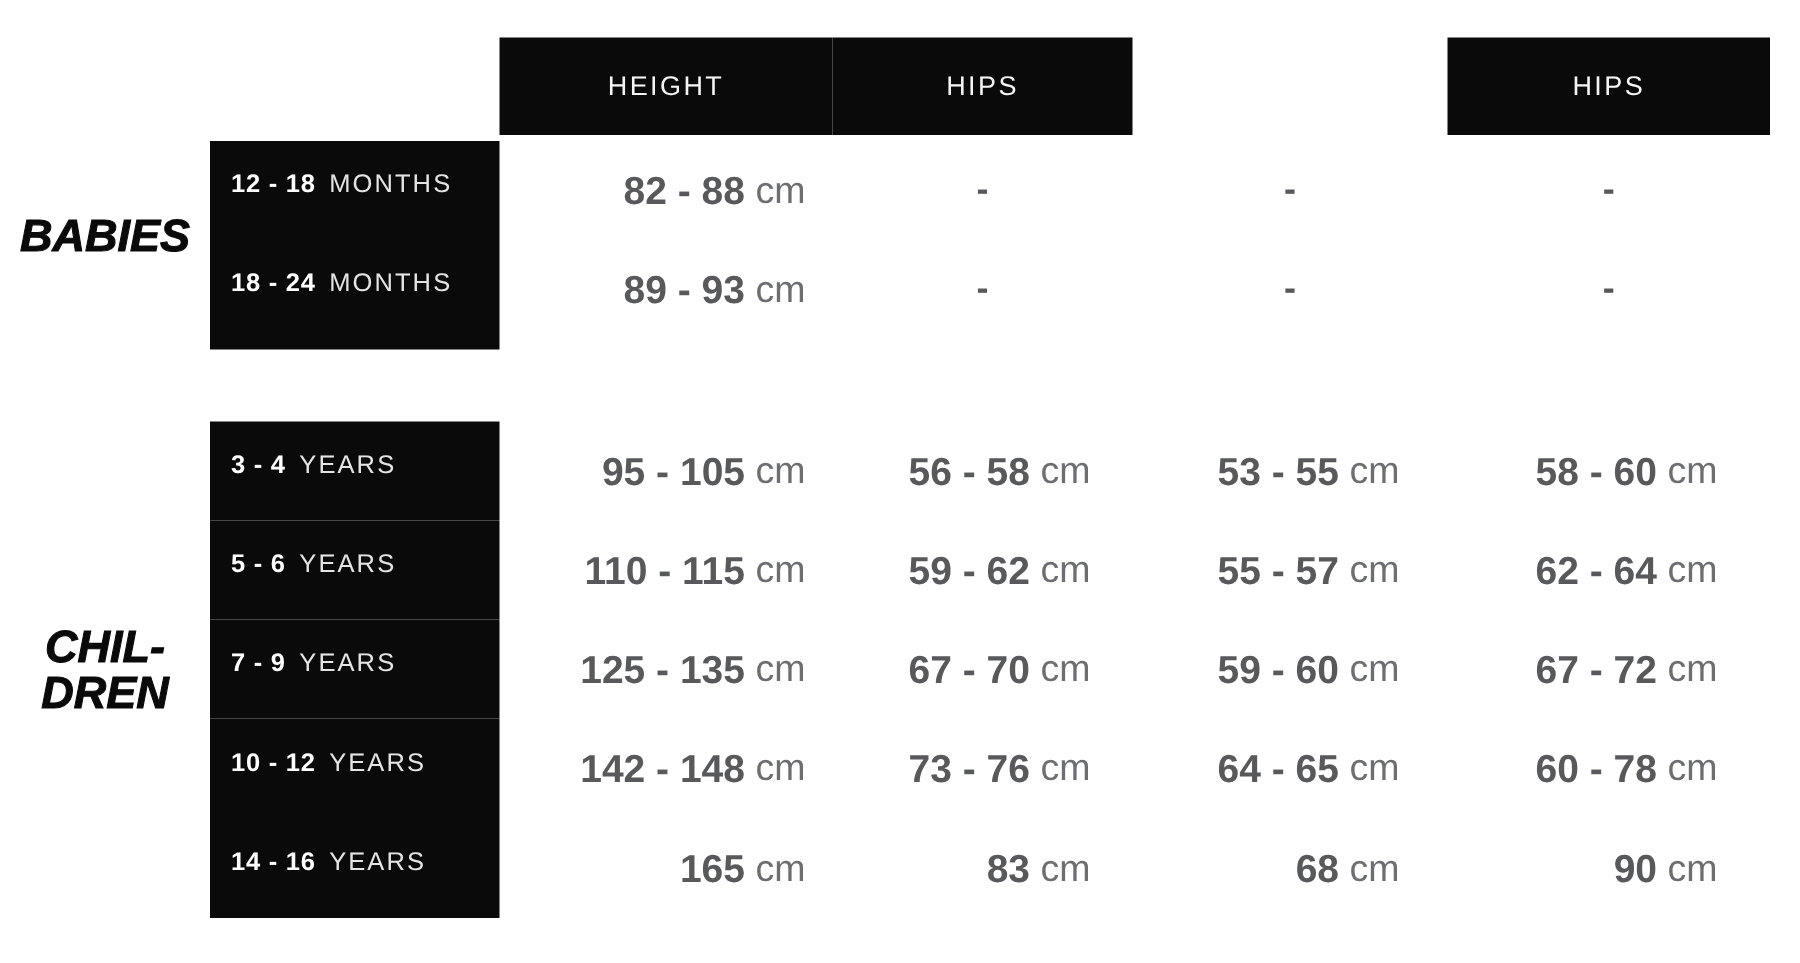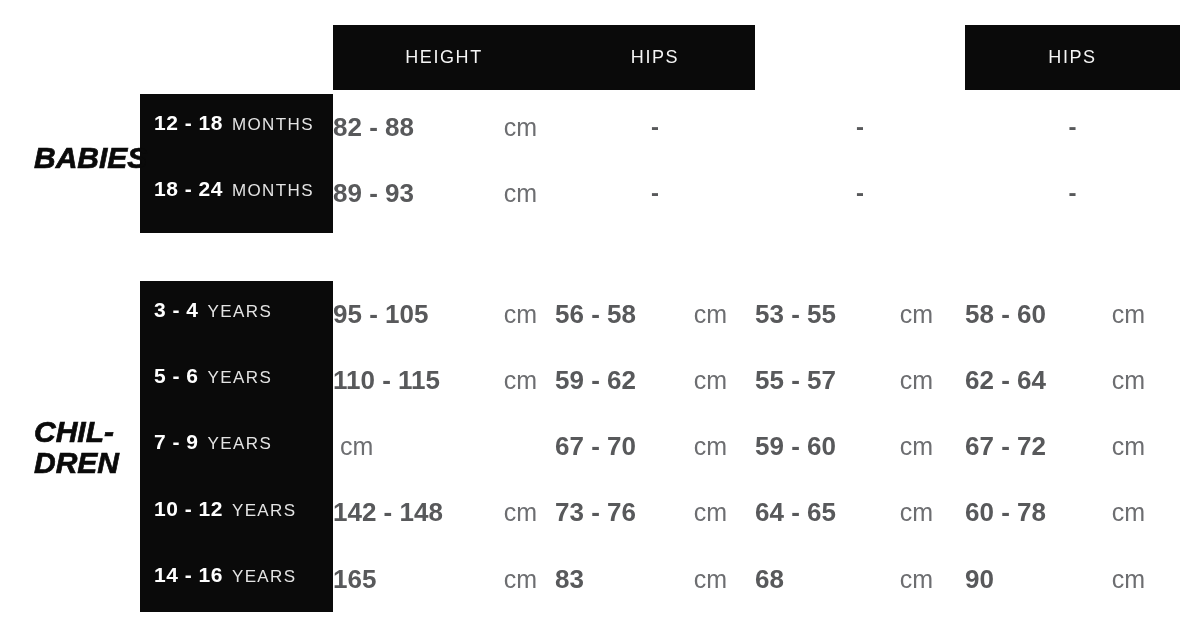--- a/index.html
+++ b/index.html
@@ -30,41 +30,41 @@
   .hcell {
     background: #0a0a0a;
     color: #f5f5f5;
     display: flex; align-items: center; justify-content: center;
     font-size: 18px; font-weight: 400; letter-spacing: 1.6px;
   }
 
   
   .group-label {
     display: flex; flex-direction: column;
-    justify-content: center;
+    align-items: center; justify-content: center;
     color: #0a0a0a;
     font-size: 30px; line-height: 31px;
-    font-weight: 900; font-style: italic; padding-left: 34px;
+    font-weight: 900; font-style: italic;
     -webkit-text-stroke: 0.7px #0a0a0a;
   }
   .group-label.babies > span { position: relative; top: -6px; }
 
   
   .box-cell {
     background: #0a0a0a;
     display: flex; align-items: center;
     padding-left: 14px;
   }
   .box-cell .inner { position: relative; top: -4px; display: flex; align-items: baseline; }
-  .rng  { color: #ffffff; font-size: 21px; font-weight: 700; letter-spacing: 0.5px; }
+  .rng  { color: #ffffff; font-size: 17px; font-weight: 700; letter-spacing: 0.5px; }
   .unit { color: #e4e4e4; font-size: 17px; font-weight: 400; letter-spacing: 1.4px; margin-left: 9px; }
 
   
   .cell { display: flex; align-items: center; }
-  .cell.val { justify-content: space-between; }
+  .cell.val { justify-content: flex-end; }
   .num { color: #58595b; font-size: 26px; font-weight: 700; }
   .cm  { color: #6d6e71; font-size: 25px; font-weight: 400; margin-left: 7px; }
   .cell.dash { justify-content: center; color: #58595b; font-size: 24px; font-weight: 700; }
   .pr-h { padding-right: 18px; }
   .pr-b { padding-right: 28px; }
   .pr-w { padding-right: 32px; }
   .pr-p { padding-right: 35px; }
 </style>
 </head>
 <body>
@@ -186,20 +186,21 @@
     <div class="cell val pr-w c5 r9">
       <span class="num">55 - 57</span>
       <span class="cm">cm</span>
     </div>
     <div class="cell val pr-p c6 r9">
       <span class="num">62 - 64</span>
       <span class="cm">cm</span>
     </div>
 
     <div class="cell val pr-h c3 r10">
+      <span class="num">125 - 135</span>
       <span class="cm">cm</span>
     </div>
     <div class="cell val pr-b c4 r10">
       <span class="num">67 - 70</span>
       <span class="cm">cm</span>
     </div>
     <div class="cell val pr-w c5 r10">
       <span class="num">59 - 60</span>
       <span class="cm">cm</span>
     </div>

